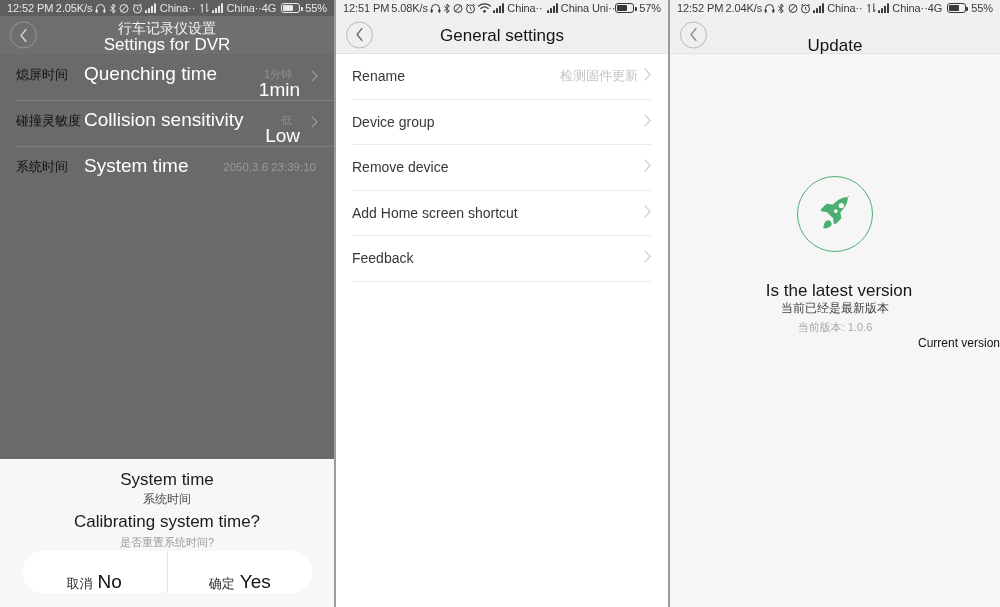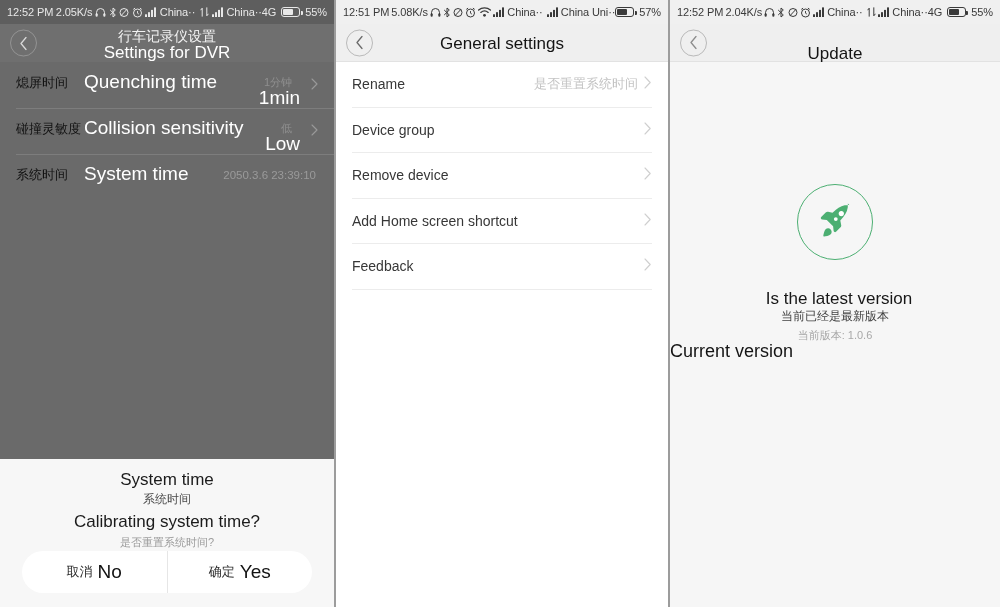--- a/index.html
+++ b/index.html
@@ -12,21 +12,21 @@
   .screen { position:relative; width:1000px; height:607px; display:flex; }
 
   
   .panel { position:relative; height:607px; overflow:hidden; flex:0 0 auto; }
   .panel-1 { width:334px; background:#6a6a6a; }
   .panel-2 { width:334px; background:#ffffff; border-left:2px solid #9c9c9c; }
   .panel-3 { width:332px; background:#f6f6f6; border-left:2px solid #9c9c9c; }
 
   
   .statusbar {
-    height:24px; display:flex; align-items:center;
+    height:16px; display:flex; align-items:center;
     padding:0 7px; font-size:11px; white-space:nowrap;
     letter-spacing:-0.1px;
   }
   .sb-dark { background:#5e5e5e; color:#e8e8e8; }
   .sb-light { background:#f0f0f0; color:#3a3a3a; }
   .sb-item { display:inline-flex; align-items:center; }
   .sb-gap { width:5px; display:inline-block; }
   .sb-right { margin-left:auto; display:flex; align-items:center; gap:5px; }
   .sb-icon { display:inline-flex; align-items:center; justify-content:center; }
   .sb-icon svg { display:block; }
@@ -98,21 +98,21 @@
   }
   .dlg-title-en { text-align:center; margin-top:9px; font-size:17px; line-height:23px; color:#1b1b1b; }
   .dlg-title-cn { text-align:center; font-size:12px; line-height:17px; color:#4a4a4a; }
   .dlg-msg-en  { text-align:center; margin-top:2px; font-size:17px; line-height:24px; color:#1b1b1b; }
   .dlg-msg-cn  { text-align:center; font-size:11px; line-height:16px; color:#9b9b9b; }
   .dlg-btns {
     position:absolute; left:22px; right:22px; bottom:14px; height:42px;
     background:#ffffff; border-radius:21px; display:flex; overflow:hidden;
   }
   .dlg-btn {
-    flex:1; display:flex; align-items:center; justify-content:center; gap:5px;
+    flex:1; display:flex; align-items:flex-end; justify-content:center; gap:5px;
   }
   .dlg-btn + .dlg-btn { border-left:1px solid #e6e6e6; }
   .dlg-btn .cn { font-size:13px; color:#2a2a2a; }
   .dlg-btn .en { font-size:19px; color:#121212; }
 
   
   .p2-list { padding:0 16px; }
   .p2-row {
     position:relative; height:45.5px; display:flex; align-items:center;
     border-bottom:1px solid #ececec;
@@ -130,22 +130,22 @@
   .rocket-circle {
     width:76px; height:76px; border-radius:50%;
     border:1.6px solid #4caf72; display:flex; align-items:center; justify-content:center;
   }
   .p3-latest-en { position:absolute; left:8px; right:0; top:226px; text-align:center;
     font-size:17px; line-height:22px; color:#171717; }
   .p3-latest-cn { position:absolute; left:0; right:0; top:246px; text-align:center;
     font-size:12px; line-height:17px; color:#3f3f3f; }
   .p3-ver-cn { position:absolute; left:0; right:0; top:265px; text-align:center;
     font-size:11px; line-height:16px; color:#a8a8a8; }
-  .p3-ver-en { position:absolute; left:0; right:0; top:277px; text-align:left;
-    font-size:18px; line-height:24px; color:#141414; }
+  .p3-ver-en { position:absolute; left:0; right:0; top:277px; text-align:right;
+    font-size:12px; line-height:24px; color:#141414; }
   .ok-btn {
     position:absolute; left:28px; right:28px; bottom:21px; height:42px;
     background:#ffffff; border-radius:21px;
     display:flex; align-items:center; justify-content:center;
     font-size:14px; color:#5b5b5b;
   }
 </style>
 </head>
 <body>
 
@@ -366,21 +366,21 @@
             </svg>
           </span>
       </div>
       <div class="nav-title-en" style="top:10px;">General settings</div>
     </div>
 
     <div class="p2-list">
 
       <div class="p2-row">
         <span class="p2-label">Rename</span>
-        <span class="p2-value">是否重置系统时间</span>
+        <span class="p2-value">检测固件更新</span>
         <span class="chev-p2"><svg width="8" height="13" viewBox="0 0 8 13">
               <path d="M1 1l5.2 5.5L1 12" fill="none" stroke="#cfcfcf" stroke-width="1.1" stroke-linecap="round" stroke-linejoin="round"></path>
             </svg></span>
       </div>
 
       <div class="p2-row">
         <span class="p2-label">Device group</span>
         <span class="p2-value"></span>
         <span class="chev-p2"><svg width="8" height="13" viewBox="0 0 8 13">
               <path d="M1 1l5.2 5.5L1 12" fill="none" stroke="#cfcfcf" stroke-width="1.1" stroke-linecap="round" stroke-linejoin="round"></path>

